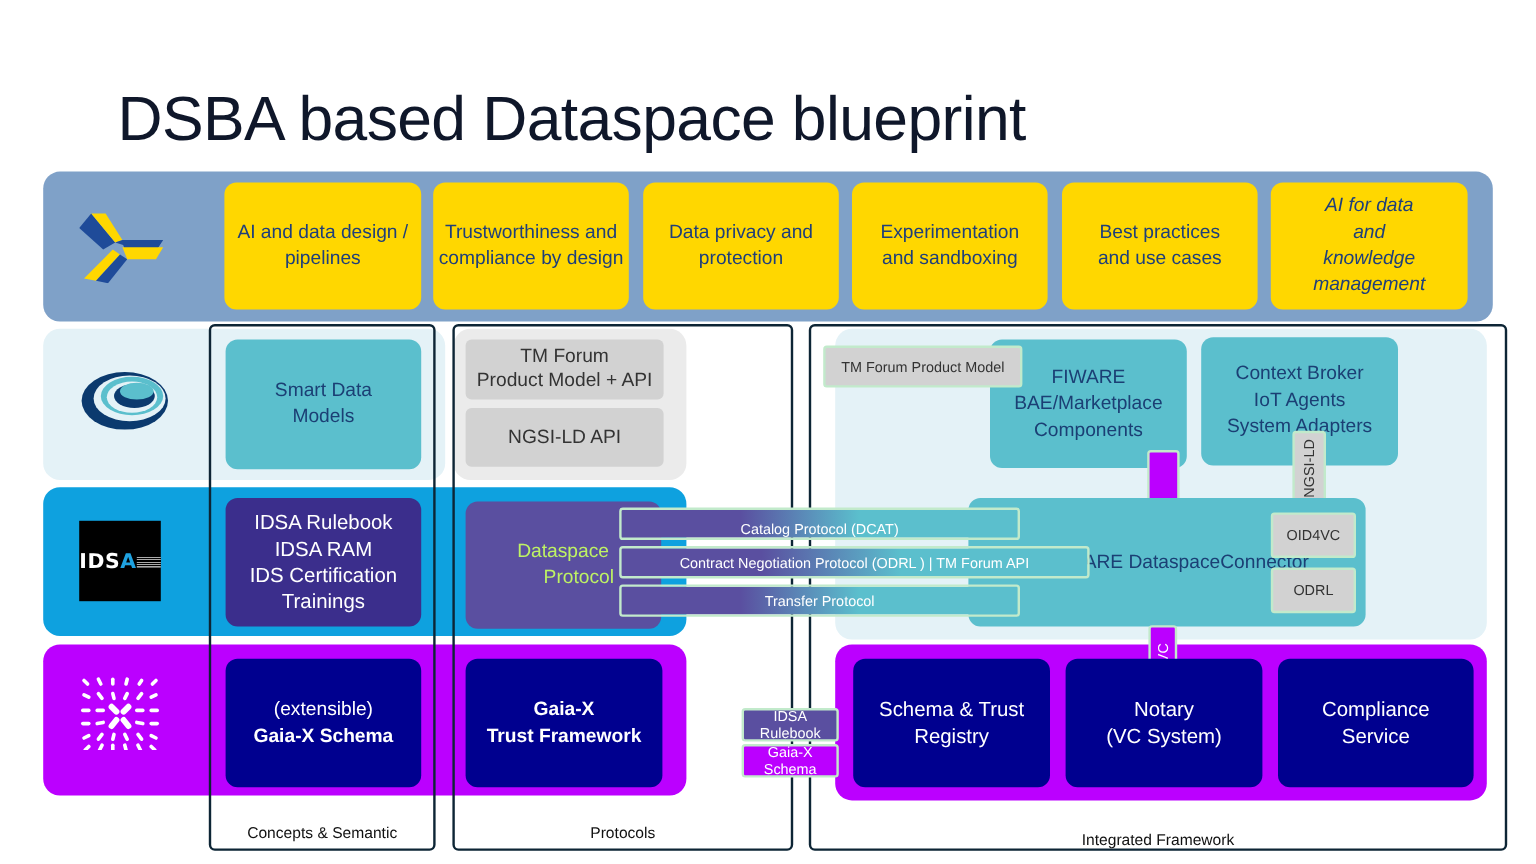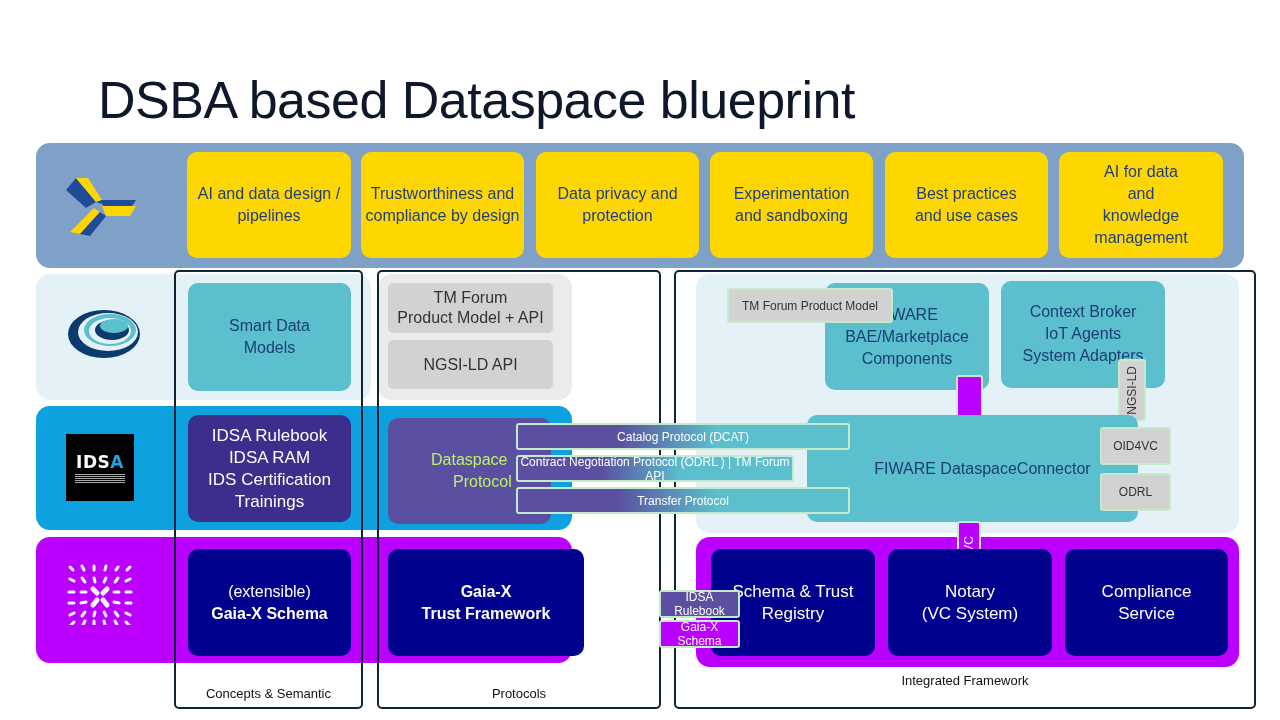--- a/index.html
+++ b/index.html
@@ -33,21 +33,21 @@
   
   .box { border-radius: 10px; font-size: 16px; line-height: 22px; }
   .teal { background: #5bbfcd; color: #1b3f74; }
   .grey { background: #d2d2d2; color: #333; border-radius: 5px; }
   .indigo { background: #3b2e8c; color: #fff; }
   .navy { background: #00008f; color: #fff; }
   .dsp { background: #5a4fa0; color: #bef264; }
 
   .proto-bar { height: 27px; border: 2px solid #c2eacb; border-radius: 3px; color: #fff; font-size: 12px;
     background: linear-gradient(90deg, #5a4fa0 0%, #5a4fa0 30%, #5bbfcd 60%, #5bbfcd 100%); }
-  .small-tag { border: 2px solid #c2eacb; border-radius: 3px; font-size: 12px; margin-left: 41px; }
+  .small-tag { border: 2px solid #c2eacb; border-radius: 3px; font-size: 12px; }
   .vconn { background: #bb00ff; border: 2px solid #c2eacb; border-radius: 3px; }
   .vtext { writing-mode: vertical-rl; transform: rotate(180deg); font-size: 12px; }
 </style>
 </head>
 <body>
 
 <div id="title" class="abs">DSBA based Dataspace blueprint</div>
 
 <div id="band-top" class="abs band"></div>
 <div id="band-fiware" class="abs band"></div>
@@ -71,21 +71,21 @@
 <div class="abs" style="left:64px;top:306px;width:78px;height:60px;">
   <svg width="78" height="60" viewBox="0 0 78 60">
     <ellipse cx="40" cy="28" rx="36" ry="24" fill="#0b3a6e"></ellipse>
     <ellipse cx="44" cy="26" rx="30" ry="19" fill="#e4f2f7"></ellipse>
     <ellipse cx="46" cy="24" rx="26" ry="16" fill="#5bbfcd"></ellipse>
     <ellipse cx="46" cy="25" rx="21" ry="13" fill="#e4f2f7"></ellipse>
     <ellipse cx="48" cy="24" rx="17" ry="10" fill="#0b3a6e"></ellipse>
     <ellipse cx="50" cy="20" rx="14" ry="7" fill="#5bbfcd"></ellipse>
   </svg>
 </div>
-<div class="abs center" style="left:66px;top:434px;width:68px;height:67px;background:#000;flex-direction:column;">
+<div class="abs center" style="left:66px;top:434px;width:68px;height:67px;background:#000;flex-direction:row;">
   <div style="font-family:'DejaVu Sans',sans-serif;font-weight:bold;font-size:17px;letter-spacing:0.5px;">
     <span style="color:#fff;">IDS</span><span style="color:#1fa2e0;">A</span>
   </div>
   <div style="width:50px;height:9px;margin-top:2px;background:repeating-linear-gradient(180deg,#aaa 0 1px,#000 1px 2px);"></div>
 </div>
 <div class="abs" style="left:66px;top:563px;width:68px;height:62px;">
   <svg width="68" height="62" viewBox="0 0 68 62" stroke="#fff" stroke-width="3" stroke-linecap="round">
     <line x1="4" y1="4" x2="7" y2="7"></line>
       <line x1="16" y1="3" x2="18" y2="7"></line>
       <line x1="28" y1="3" x2="28" y2="7"></line>
@@ -133,21 +133,21 @@
   </div>
 <div class="abs center ybox" style="left:536px;top:152px;width:163px;height:106px;padding:4px 16px;">
     <span>Data privacy and protection</span>
   </div>
 <div class="abs center ybox" style="left:710px;top:152px;width:163px;height:106px;padding:4px 16px;">
     <span>Experimentation and sandboxing</span>
   </div>
 <div class="abs center ybox" style="left:885px;top:152px;width:163px;height:106px;padding:4px 16px;">
     <span>Best practices and use cases</span>
   </div>
-<div class="abs center ybox" style="left:1059px;top:152px;width:164px;height:106px;padding:4px 39px;">
+<div class="abs center ybox" style="left:1059px;top:152px;width:164px;height:106px;padding:4px 39px;font-style:italic;">
     <span>AI for data and knowledge management</span>
   </div>
 
 <div class="abs center box teal" style="left:188px;top:283px;width:163px;height:108px;flex-direction:column;">
   <span style="width:100px;">Smart Data Models</span>
 </div>
 <div class="abs center box indigo" style="left:188px;top:415px;width:163px;height:107px;flex-direction:column;font-size:17px;">
   <span>IDSA Rulebook</span>
   <span>IDSA RAM</span>
   <span>IDS Certification</span>
@@ -162,21 +162,21 @@
   <span>TM Forum</span>
   <span>Product Model + API</span>
 </div>
 <div class="abs center box grey" style="left:388px;top:340px;width:165px;height:49px;">
   <span>NGSI-LD API</span>
 </div>
 <div class="abs center box dsp" style="left:388px;top:418px;width:163px;height:106px;flex-direction:column;align-items:flex-start;padding-left:43px;">
   <span>Dataspace</span>
   <span style="padding-left:6px;margin-left:16px;">Protocol</span>
 </div>
-<div class="abs center box navy" style="left:388px;top:549px;width:196px;height:107px;flex-direction:column;font-weight:bold;">
+<div class="abs center box navy" style="left:388px;top:549px;width:164px;height:107px;flex-direction:column;font-weight:bold;">
   <span>Gaia-X</span>
   <span>Trust Framework</span>
 </div>
 
 <div class="abs center box teal" style="left:825px;top:283px;width:164px;height:107px;flex-direction:column;">
   <span>FIWARE</span>
   <span>BAE/Marketplace</span>
   <span>Components</span>
 </div>
 <div class="abs center box teal" style="left:1001px;top:281px;width:164px;height:107px;flex-direction:column;justify-content:flex-start;padding-top:20px;">
@@ -221,27 +221,27 @@
   <span>Service</span>
 </div>
 
 <div id="col-concepts" class="abs col-frame">
   <div class="abs center col-label" style="left:0;right:0;bottom:6px;">Concepts &amp; Semantic</div>
 </div>
 <div id="col-protocols" class="abs col-frame">
   <div class="abs center col-label" style="left:0;right:0;bottom:6px;">Protocols</div>
 </div>
 <div id="col-integrated" class="abs col-frame">
-  <div class="abs center col-label" style="left:0;right:0;bottom:19px;">Integrated Framework</div>
-</div>
-
-<div class="abs center proto-bar" style="left:516px;top:423px;width:334px;">
+  <div class="abs center col-label" style="left:0;right:0;bottom:0;">Integrated Framework</div>
+</div>
+
+<div class="abs center proto-bar" style="left:516px;top:423px;width:334px;align-items:flex-end;">
   <span>Catalog Protocol (DCAT)</span>
 </div>
-<div class="abs center proto-bar" style="left:516px;top:455px;width:278px;">
+<div class="abs center proto-bar" style="left:516px;top:455px;width:392px;">
   <span>Contract Negotiation Protocol (ODRL ) | TM Forum API</span>
 </div>
 <div class="abs center proto-bar" style="left:516px;top:487px;width:334px;">
   <span>Transfer Protocol</span>
 </div>
 
 <div class="abs center small-tag" style="left:618px;top:590px;width:81px;height:28px;background:#5a4fa0;color:#fff;">
   <span>IDSA Rulebook</span>
 </div>
 <div class="abs center small-tag" style="left:618px;top:620px;width:81px;height:28px;background:#bb00ff;color:#fff;">

